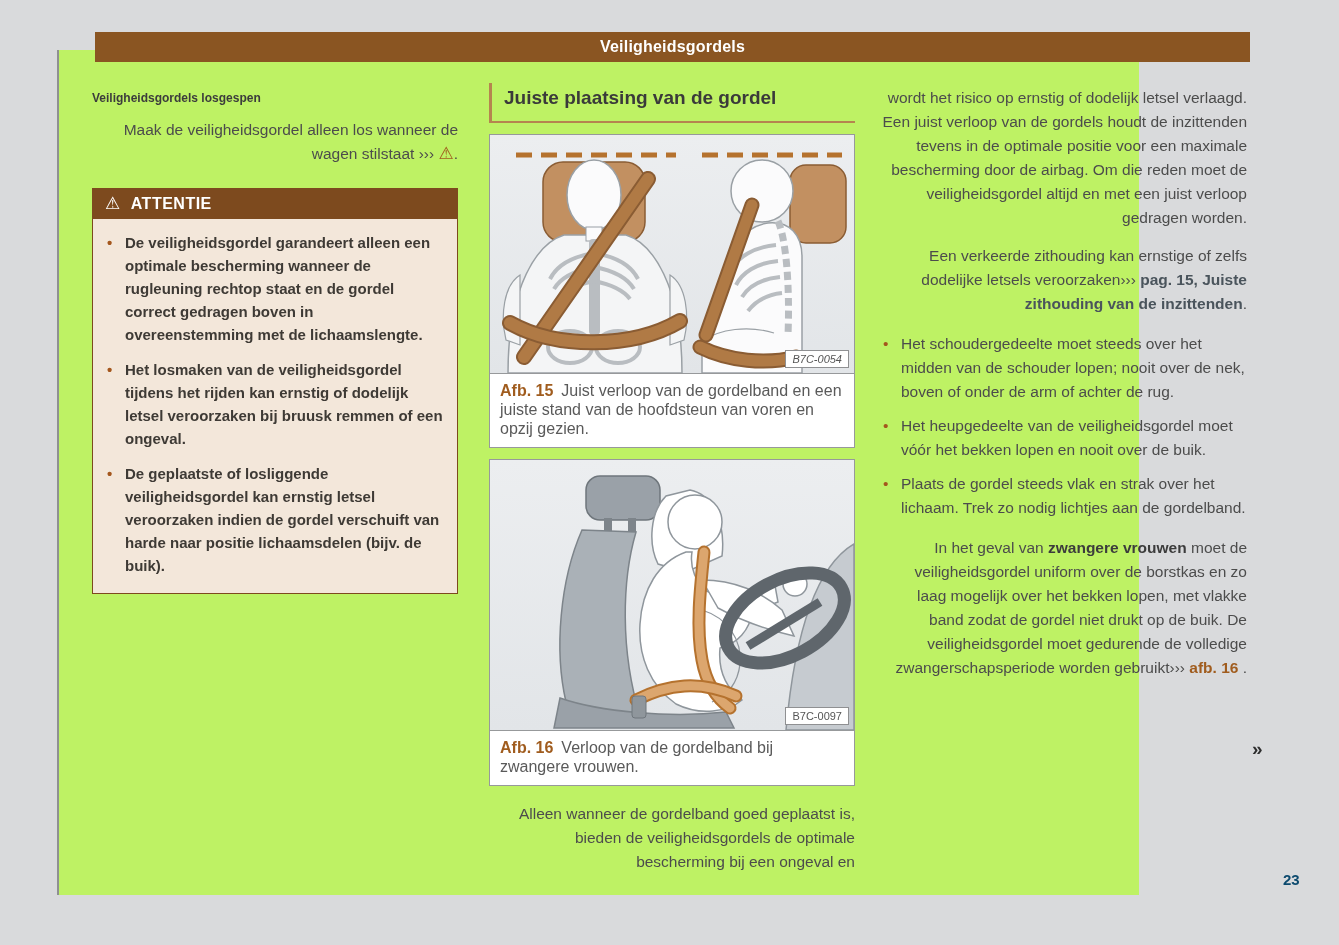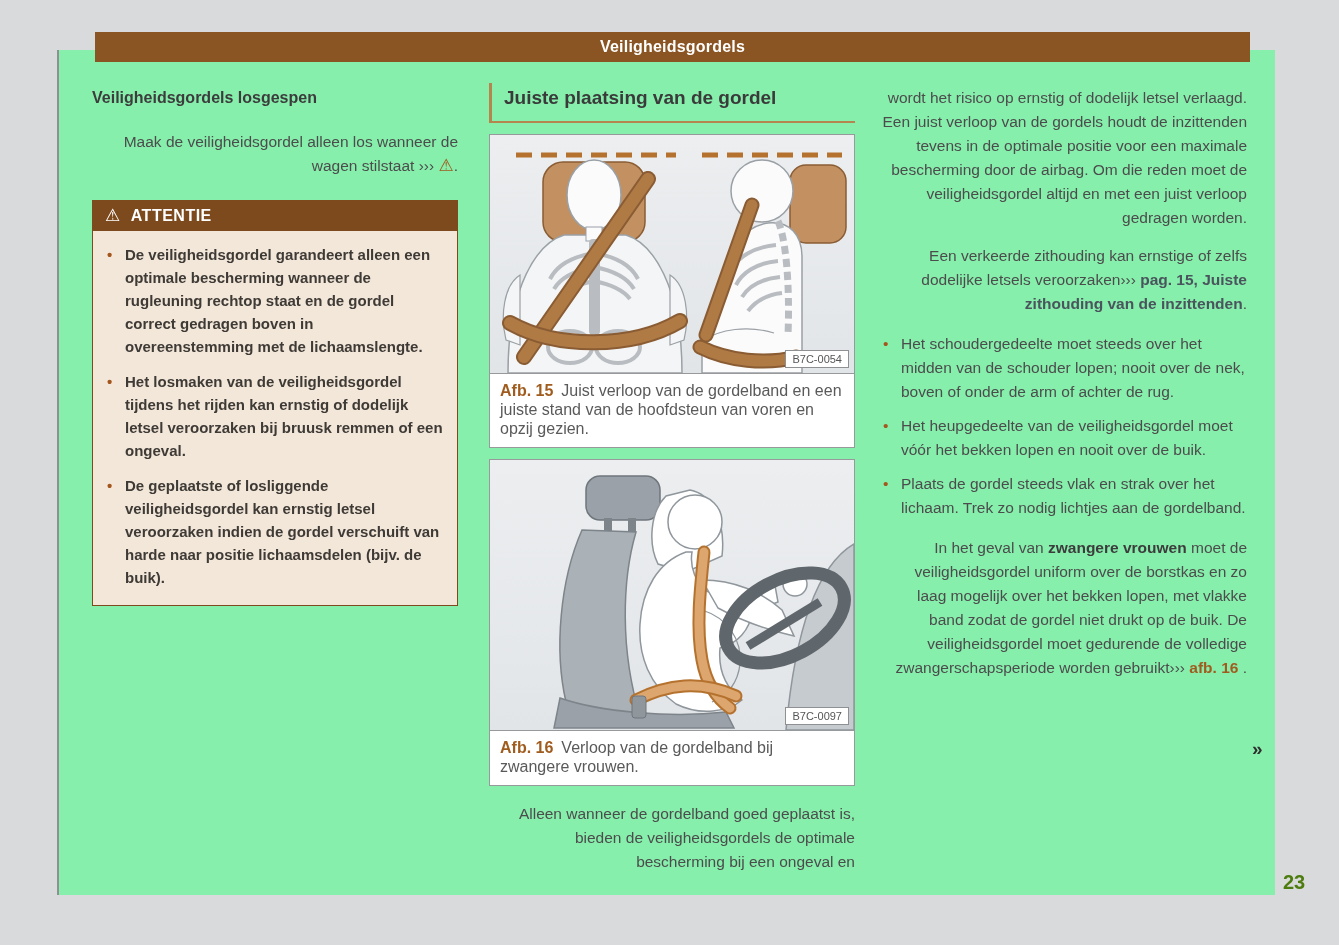--- a/index.html
+++ b/index.html
@@ -5,37 +5,37 @@
   * { margin:0; padding:0; box-sizing:border-box; }
   html,body { width:1339px; height:945px; }
   body {
     font-family:"Liberation Sans", sans-serif;
     background:#d9dadc;
     position:relative;
     overflow:hidden;
     color:#4c4c4c;
   }
   .page {
-    position:absolute; left:57px; top:50px; width:1218px; height:845px;
-    background:#86efac;
+    position:absolute; left:57px; top:50px; width:1082px; height:845px;
+    background:#bef264;
     border-left:2px solid #8f9092;
   }
   .title-bar {
     position:absolute; left:36px; top:-18px; width:1155px; height:30px;
     background:#8a5522;
     color:#ffffff; font-weight:bold; font-size:16px;
     display:flex; align-items:center; justify-content:center;
     letter-spacing:.2px;
   }
   .col { position:absolute; width:366px; font-size:15.5px; line-height:24px; }
   .col-left   { left:33px;  top:36px; }
   .col-middle { left:430px; top:33px; }
   .col-right  { left:822px; top:36px; }
 
-  h3.subhead { font-size:16px; font-weight:bold; color:#3c3c3c; margin-bottom:20px; }
+  h3.subhead { font-size:12px; font-weight:bold; color:#3c3c3c; margin-bottom:8px; }
   p.body-p { margin-bottom:14px;text-align:right; }
 
   ul.dots { list-style:none; margin-top:16px; }
   ul.dots li { position:relative; padding-left:20px; margin-bottom:10px; }
   ul.dots li::before { content:"•"; position:absolute; left:2px; top:0; color:#a4571d; }
 
   .chev {}
   .ref  { color:#a05c1e; font-weight:bold; }
   .bref { color:#4a545c; font-weight:bold; }
   .b    { font-weight:bold; color:#3c3c3c; }
@@ -71,21 +71,21 @@
     padding:2px 0 10px 12px;
     line-height:26px;
   }
   
   figure.fig { border:1px solid #97999b; margin-top:11px; }
   .fig-img {
     position:relative; width:364px;
     background:linear-gradient(180deg,#eceef0 0%,#e2e5e8 100%);
     overflow:hidden;
   }
-  .fig-img.h238 { height:238px; }
+  .fig-img.h238 { height:238px;font-style:italic; }
   .fig-img.h270 { height:270px; }
   .fig-code {
     position:absolute; right:5px; bottom:5px;
     background:#ffffff; border:1px solid #8f9092;
     font-size:11px; color:#555; padding:0 6px; line-height:16px;
   }
   figcaption {
     border-top:1px solid #97999b;
     padding:7px 10px 9px 10px;
     font-size:16px; line-height:19px; color:#5a5a5a;
@@ -94,21 +94,21 @@
   figcaption .cap-label { color:#a05c1e; font-weight:bold; margin-right:8px; }
   .fig16 { margin-top:20px; }
   .after-fig { margin-top:16px; }
 
   .continuation {
     position:absolute; left:1193px; top:688px;
     font-weight:bold; font-size:19px; color:#2e2e2e;
   }
   .page-number {
     position:absolute; left:1283px; top:871px;
-    font-weight:bold; font-size:20px; color:#4d7c0f;
+    font-weight:bold; font-size:15px; color:#0c4a6e;
   }
   svg { display:block; }
 </style>
 </head>
 <body>
 
 <div class="page">
 
   <div class="title-bar">
     <span>Veiligheidsgordels</span>

